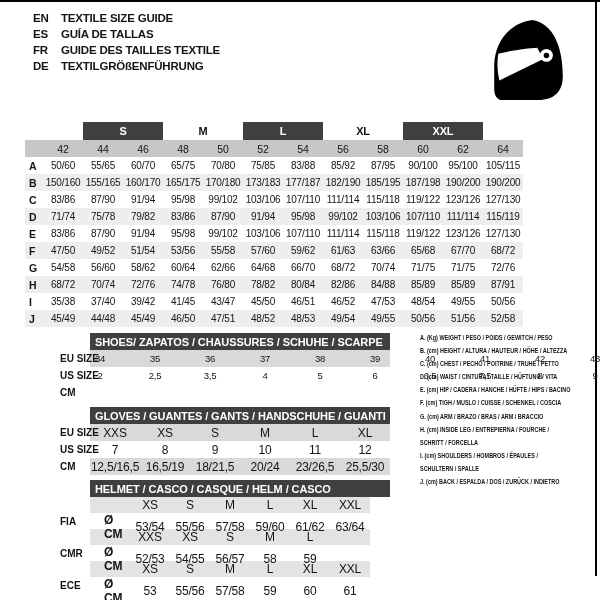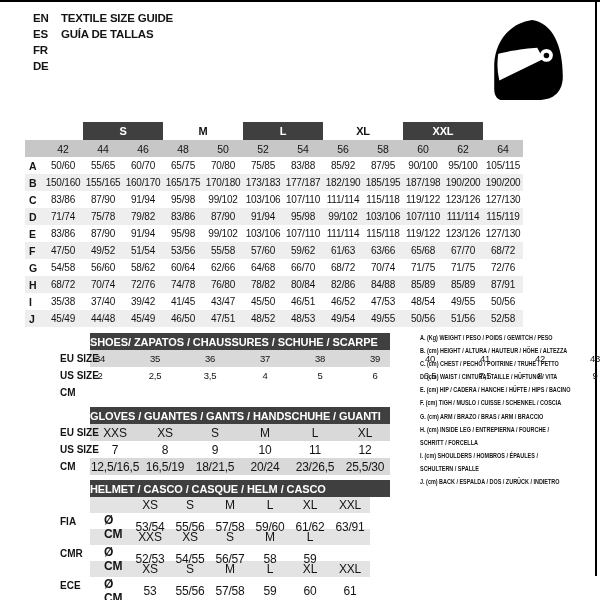--- a/index.html
+++ b/index.html
@@ -25,21 +25,21 @@
   .mt-nums{height:17px;background:var(--rowgray,#c7c7c7);font-size:10.5px;}
   .mt-cell{display:flex;align-items:center;justify-content:center;}
   .mt-row{height:17px;}
   .mt-row.alt{background:var(--rowalt,#eeeeee);}
   .mt-letter{display:flex;align-items:center;padding-left:4px;font-weight:bold;font-size:10.5px;}
 
   
   .subtable{position:absolute;left:25px;}
   .sub-content{margin-left:65px;width:300px;}
   .sub-title{height:17px;background:var(--bar,#3f3f3f);color:#fff;font-weight:bold;font-size:11px;
-             display:flex;align-items:center;letter-spacing:-0.1px;box-sizing:border-box;}
+             display:flex;align-items:center;padding-left:5px;letter-spacing:-0.1px;box-sizing:border-box;}
   .sub-row{display:grid;height:17px;align-items:center;text-align:center;font-size:12px;letter-spacing:-0.2px;}
   .sub-row.shaded{background:var(--subgray,#d9d9d9);}
   .sub-row > div{overflow:visible;}
   .sub-label{position:absolute;left:14px;font-weight:bold;font-size:10px;height:17px;
              display:flex;align-items:center;margin-left:21px;}
   .shoes .sub-row{grid-template-columns:repeat(15,20px);font-size:9.5px;letter-spacing:-0.3px;gap:35px;}
   .gloves .sub-row{grid-template-columns:repeat(6,50px);}
   .helm .sub-content{width:300px;}
   .helm .sub-row{grid-template-columns:40px repeat(6,40px);height:16px;width:280px;}
   .helm .sub-row.shaded{background:var(--helmgray,#e3e3e3);}
@@ -61,23 +61,25 @@
       <div class="lang-row">
         <span class="lang-code">EN</span>
         <span class="lang-label">TEXTILE SIZE GUIDE</span>
       </div>
       <div class="lang-row">
         <span class="lang-code">ES</span>
         <span class="lang-label">GUÍA DE TALLAS</span>
       </div>
       <div class="lang-row">
         <span class="lang-code">FR</span>
+        <span class="lang-label">GUIDE DES TAILLES TEXTILE</span>
       </div>
       <div class="lang-row">
         <span class="lang-code">DE</span>
+        <span class="lang-label">TEXTILGRÖßENFÜHRUNG</span>
       </div>
     </div>
 
   <svg class="helmet-icon" viewBox="0 0 76 84">
     <path d="M42 3 C 20 6 6 24 5 46 L5 70 C5 78 9 82 15 81 L48 81 C64 81 72 72 72 58 C72 28 62 6 42 3 Z" fill="#000"></path>
     <path d="M9 36 C22 32.5 38 30.5 47 30 L53 41 L10 62 C8 53 7.6 44 9 36 Z" fill="#fff"></path>
     <circle cx="56" cy="37.5" r="6.3" fill="#fff"></circle>
     <circle cx="56" cy="37.5" r="2.7" fill="#000"></circle>
   </svg>
 
@@ -352,21 +354,21 @@
             <div>XL</div>
             <div>XXL</div>
           </div>
           <div class="sub-row">
             <div class="unit-cell">Ø CM</div>
             <div>53/54</div>
             <div>55/56</div>
             <div>57/58</div>
             <div>59/60</div>
             <div>61/62</div>
-            <div>63/91</div>
+            <div>63/64</div>
           </div>
           <div class="sub-row shaded">
             <div></div>
             <div>XXS</div>
             <div>XS</div>
             <div>S</div>
             <div>M</div>
             <div>L</div>
             <div></div>
           </div>

